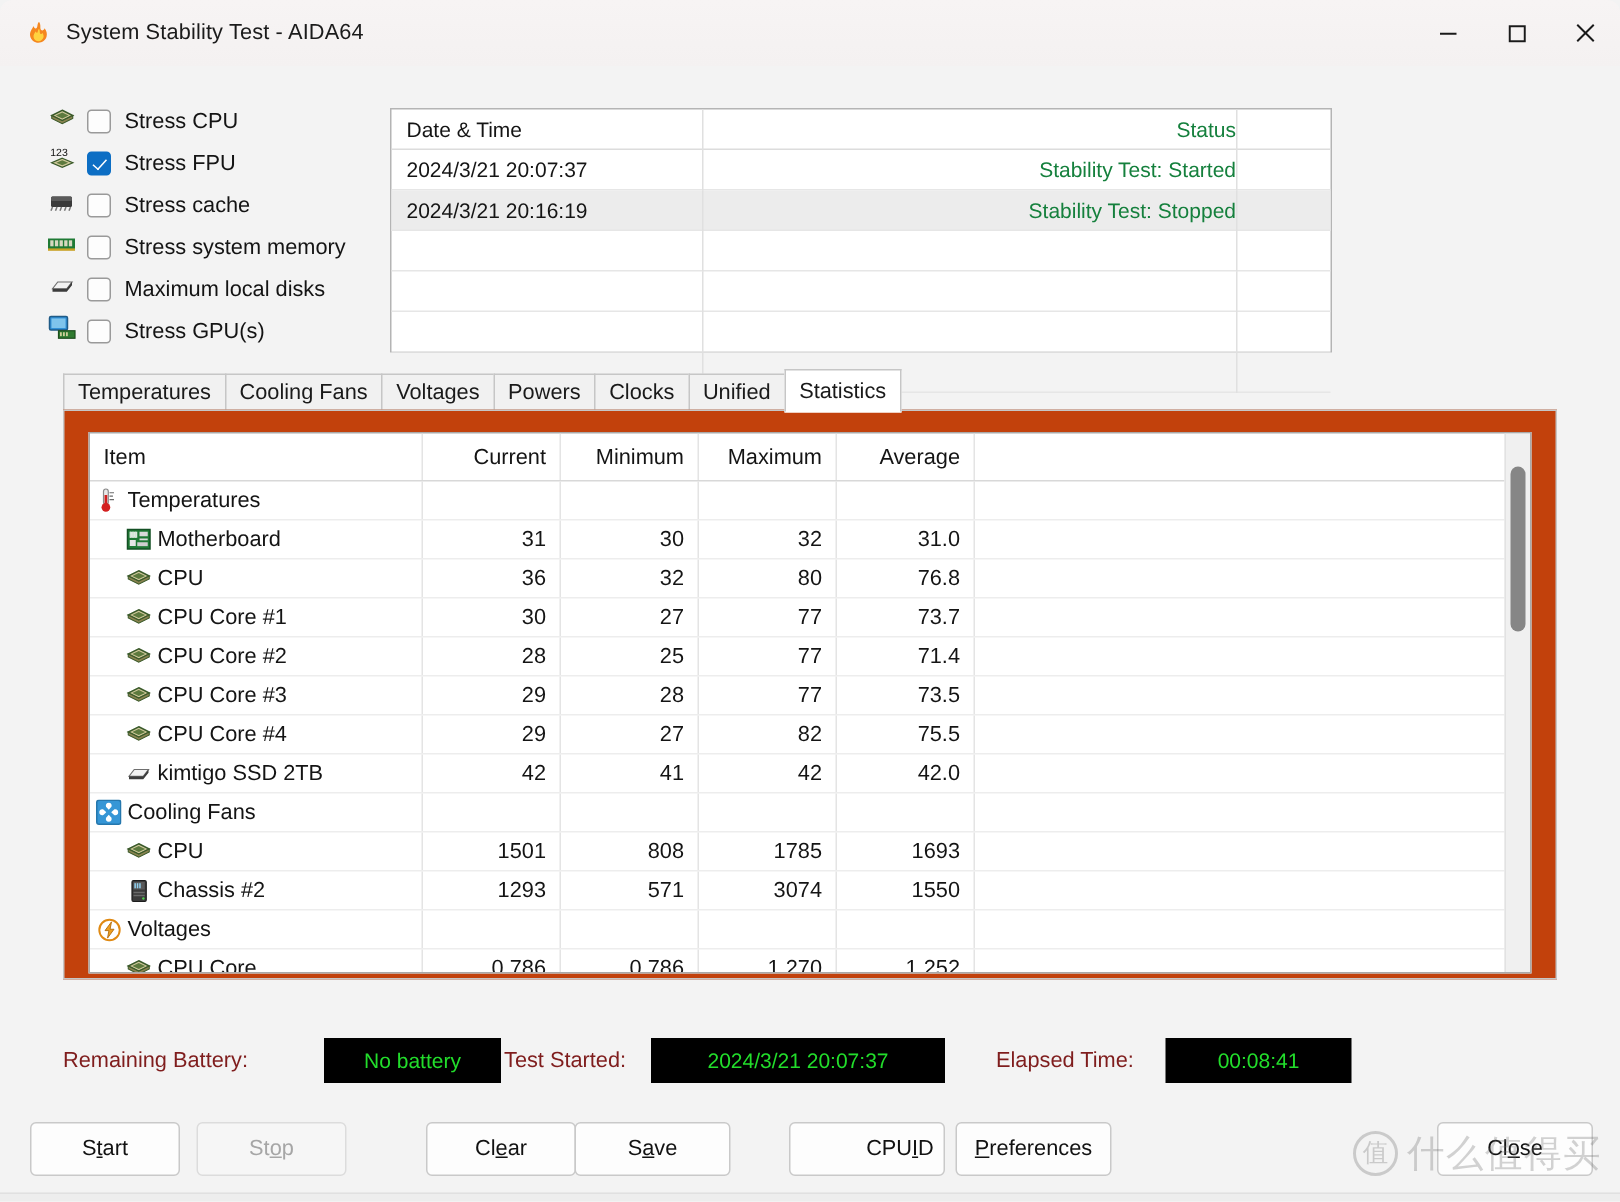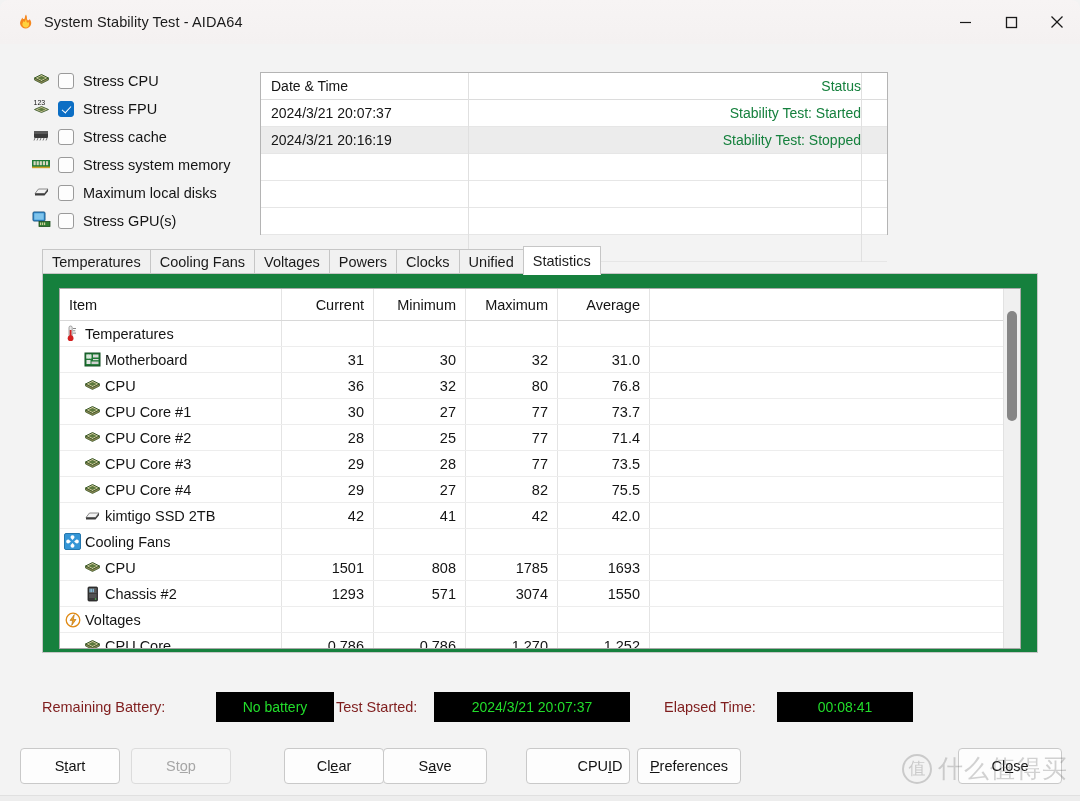--- a/index.html
+++ b/index.html
@@ -80,20 +80,21 @@
   
   .logtable {
     position: absolute; left: 260px; top: 72px;
     width: 628px; height: 163px;
     background: #fff;
     border: 1px solid #b4b4b4;
   }
   .log-row {
     display: flex; height: 27px; align-items: center;
     border-bottom: 1px solid #e6e6e6;
+    gap: 37px;
   }
   .log-row.hdr { border-bottom: 1px solid #dcdcdc; }
   .log-row.sel { background: #ececec; }
   .log-c1 {
     width: 208px; padding-left: 10px;
     border-right: 1px solid #e0e0e0;
     height: 27px; line-height: 27px;
     font-size: 14px; color: #151515;
     overflow: hidden; white-space: nowrap;
   }
@@ -132,21 +133,21 @@
     border: 1px solid #c6c6c6;
     border-bottom: 1px solid #ffffff;
     z-index: 3;
     font-weight: normal;
   }
 
   
   .statspanel {
     position: absolute; left: 42px; top: 273px;
     width: 996px; height: 380px;
-    background: #15803d;
+    background: #c2410c;
     border: 1px solid #c6c6c6;
   }
   .statsgrid {
     position: absolute; left: 16px; top: 14px;
     width: 962px; height: 361px;
     background: #fff;
     border: 1px solid #a9a9a9;
     overflow: hidden;
     display: flex;
   }
@@ -693,21 +694,21 @@
       </div>
     </div>
   </div>
 
   <div class="statusrow">
     <div class="st-label" style="position:absolute;left:42px;">Remaining Battery:</div>
     <div class="st-box" style="position:absolute;left:184px;width:118px;margin-left:32px;">No battery</div>
     <div class="st-label" style="position:absolute;left:336px;">Test Started:</div>
     <div class="st-box" style="position:absolute;left:434px;width:196px;">2024/3/21 20:07:37</div>
     <div class="st-label" style="position:absolute;left:664px;">Elapsed Time:</div>
-    <div class="st-box" style="position:absolute;left:777px;width:136px;">00:08:41</div>
+    <div class="st-box" style="position:absolute;left:777px;width:124px;">00:08:41</div>
   </div>
 
   <div class="btnrow" id="btnrow">
       <div class="btn" style="left: 20px; width: 100px;">
         <span><span>S</span><span class="u">t</span><span>art</span></span>
       </div>
       <div class="btn disabled" style="left: 131px; width: 100px;">
         <span><span>St</span><span class="u">o</span><span>p</span></span>
       </div>
       <div class="btn" style="left: 272px; width: 100px; margin-left: 12px;">

